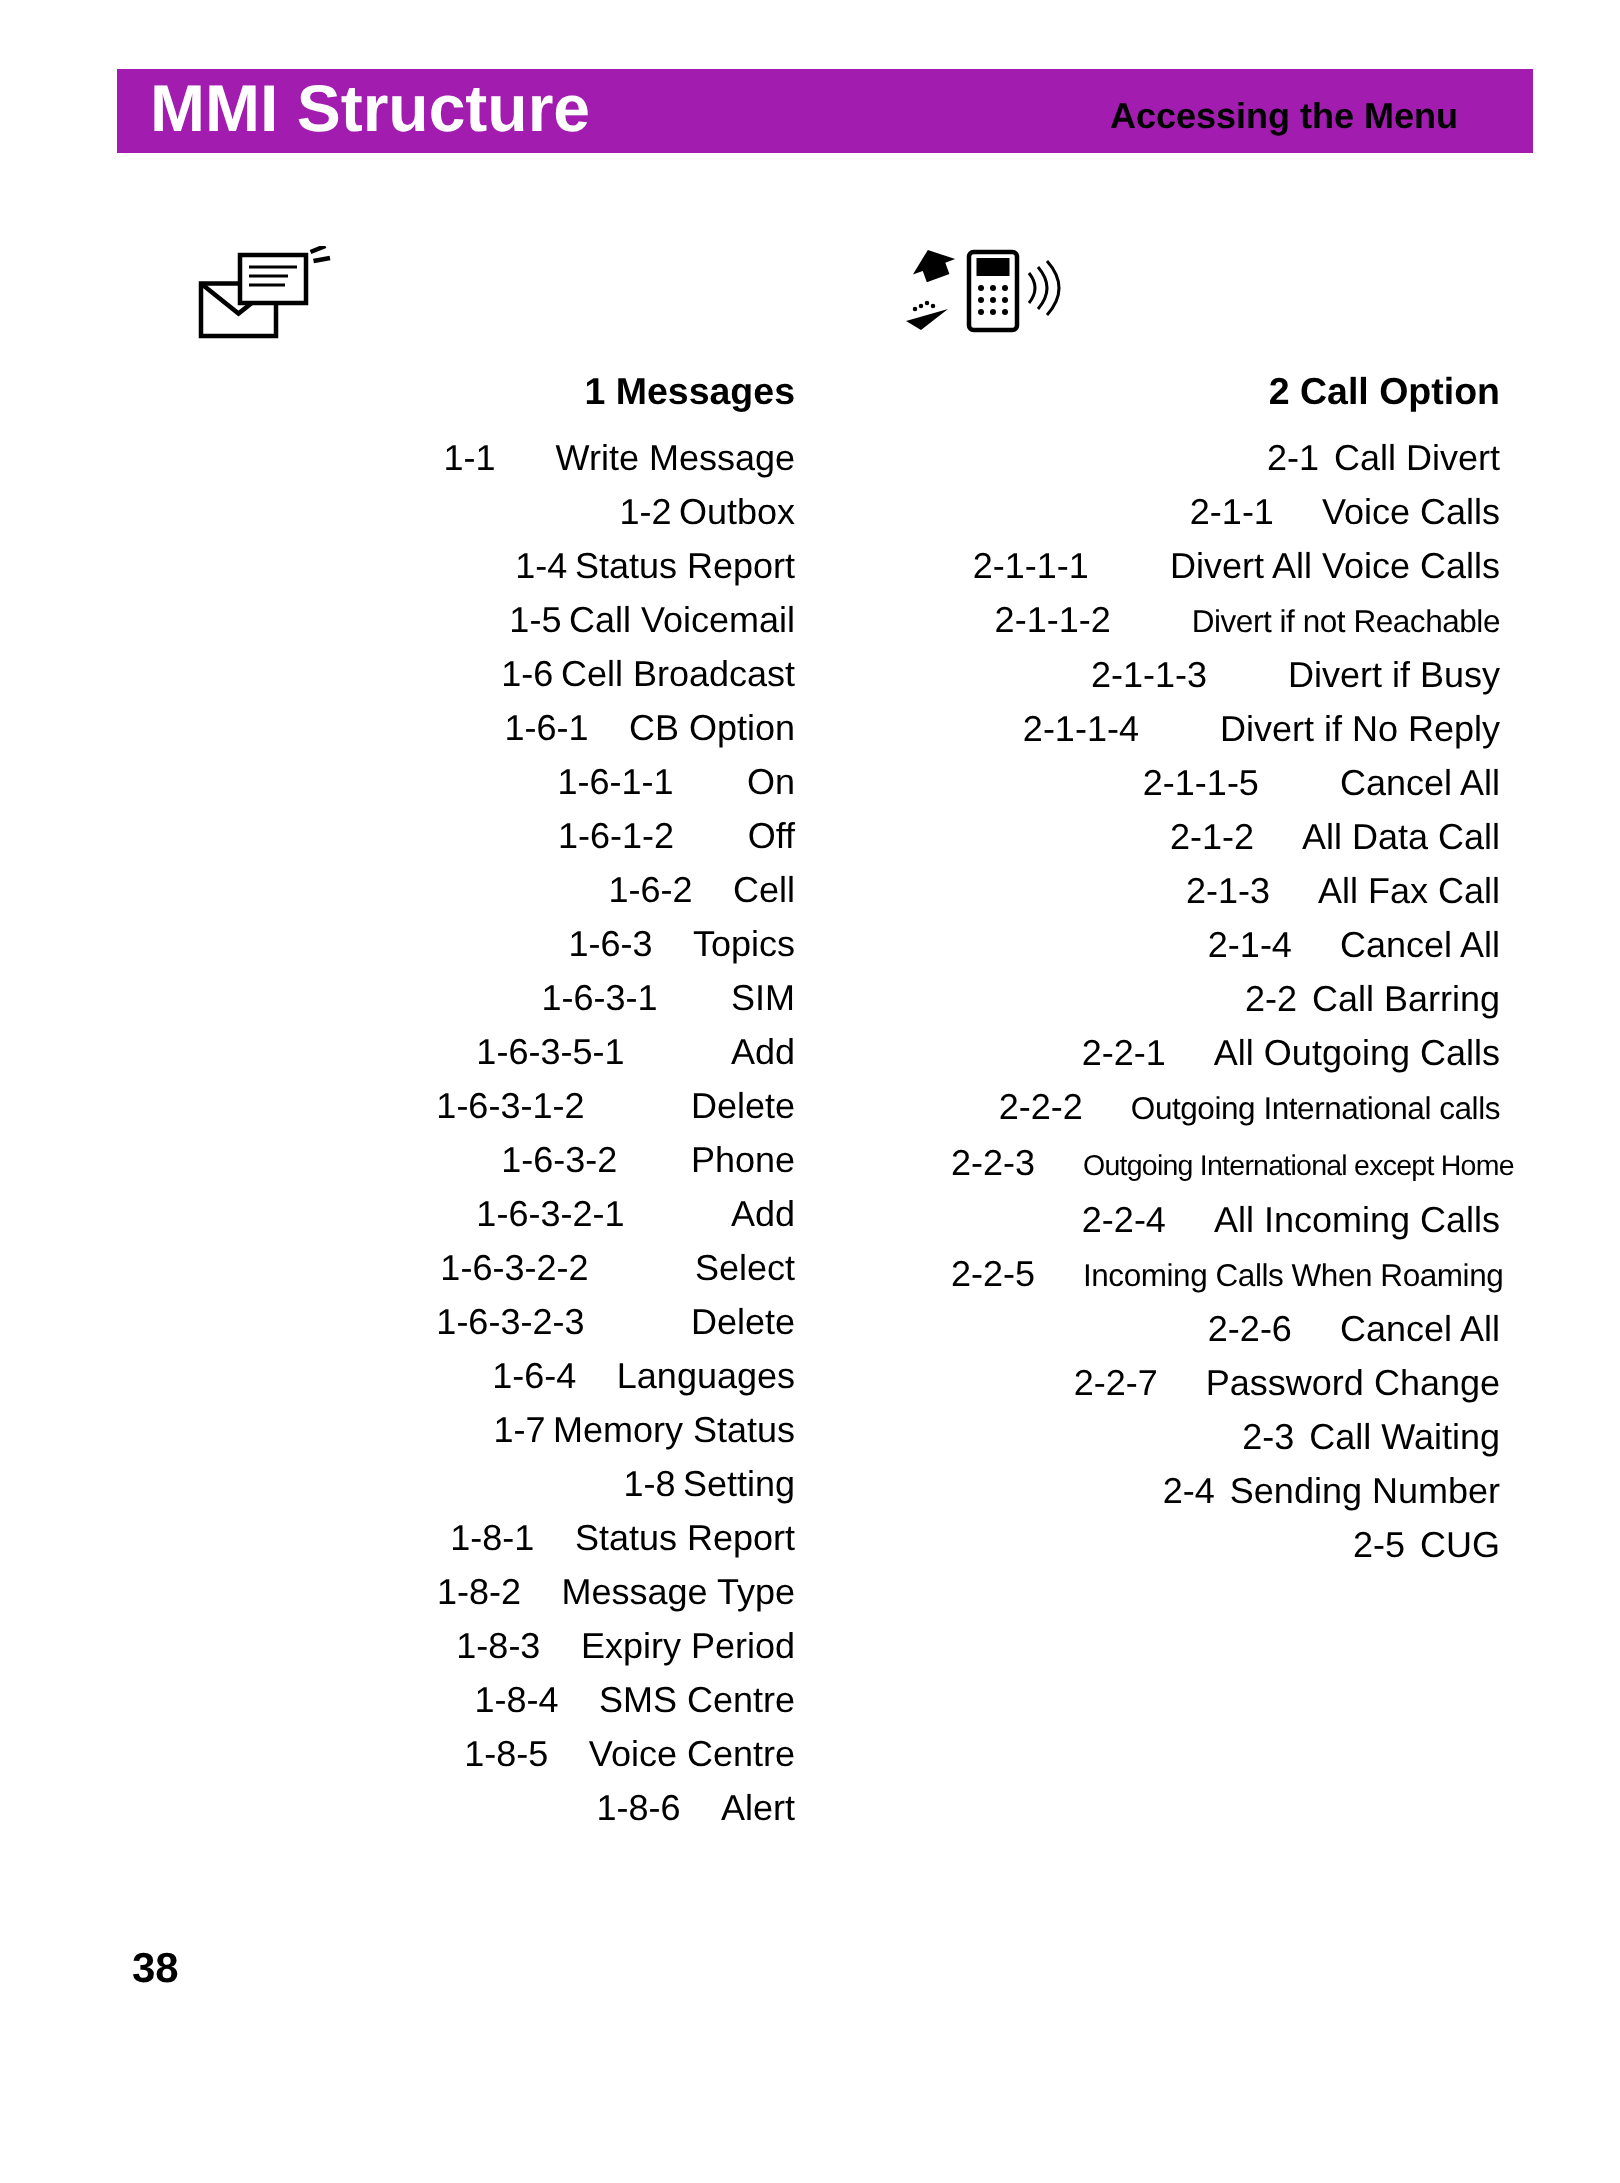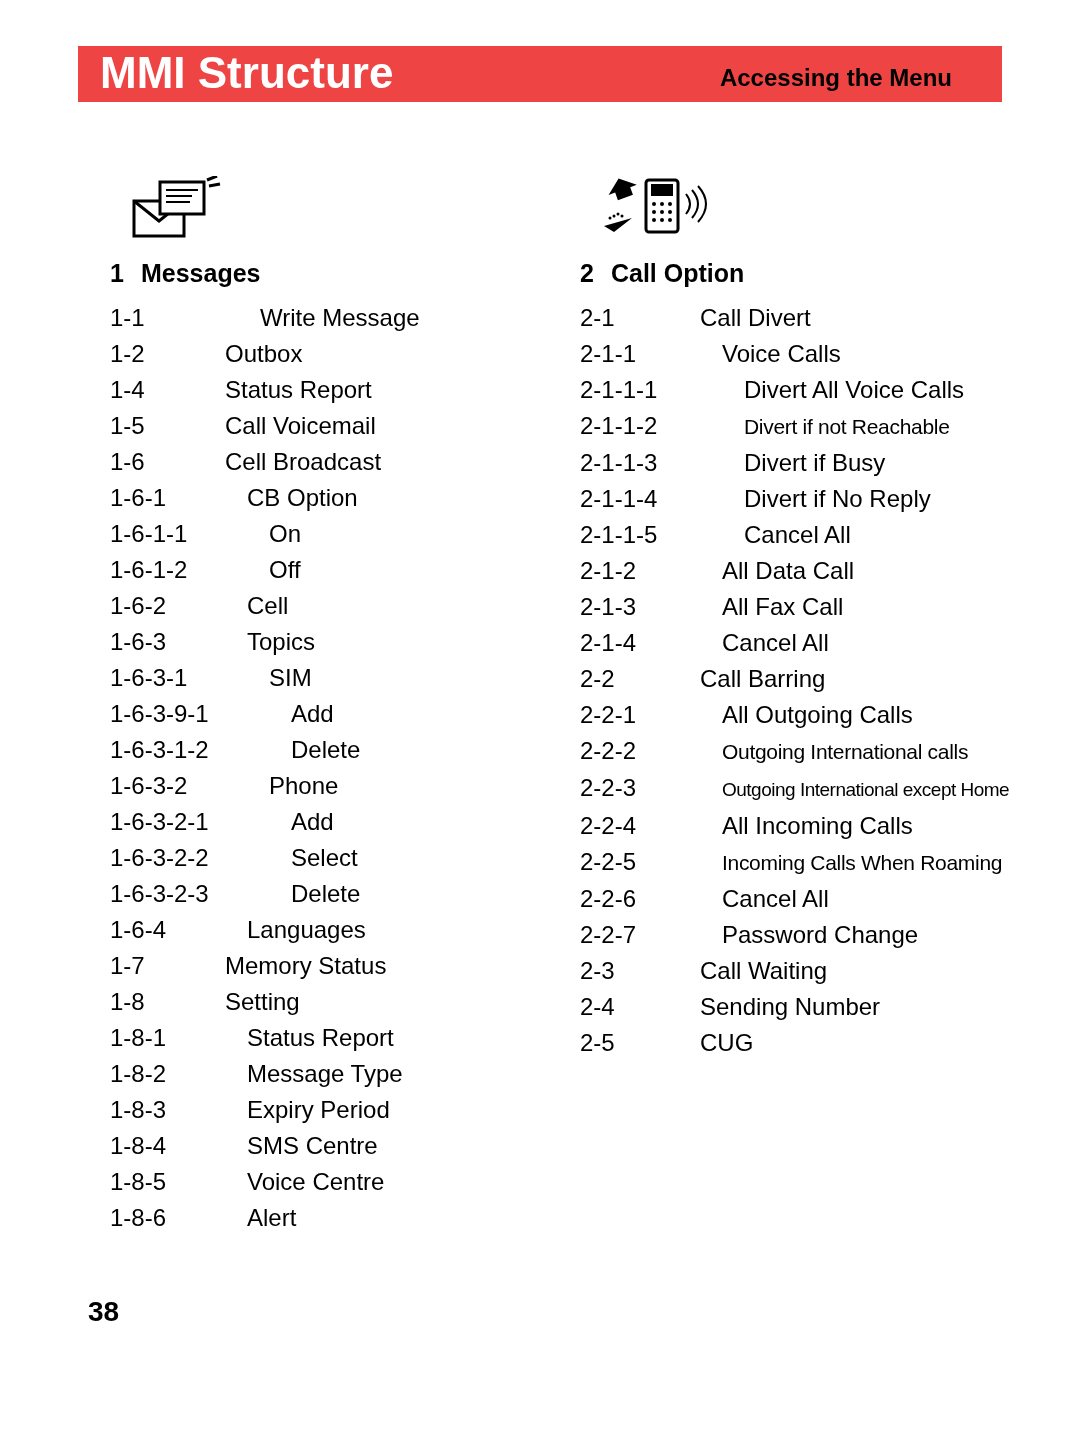--- a/index.html
+++ b/index.html
@@ -1,20 +1,20 @@
 <!DOCTYPE html>
 <html><head>
 <meta charset="utf-8">
 <style>
   html,body{margin:0;padding:0;background:#fff;font-family:Helvetica,Arial,sans-serif;color:#000;}
   .page{width:1080px;height:1455px;position:relative;background:#fff;}
-  .header{position:absolute;top:46px;left:78px;width:924px;height:56px;background:#ef4444;}
+  .header{position:absolute;top:46px;left:78px;width:924px;height:56px;background:#a21caf;padding-left:20px;}
   .header-title{position:absolute;left:22px;top:2px;font-size:44px;font-weight:bold;color:#fff;letter-spacing:0px;}
   .header-sub{position:absolute;right:50px;top:18px;font-size:24px;font-weight:bold;color:#000;}
-  .content{position:absolute;top:176px;left:110px;width:890px;}
+  .content{position:absolute;top:164px;left:110px;width:890px;text-align:right;}
   .col{float:left;width:420px;}
   .col-left{margin-right:50px;}
   .icon-wrap{height:75px;width:100px;margin-bottom:8px;margin-left:22px;}
   .section-h{font-size:25px;font-weight:bold;margin:6px 0 12px 0;}
   .section-h .num{display:inline-block;width:24px;}
   .row{font-size:24px;line-height:36px;white-space:nowrap;}
   .row .code{display:inline-block;min-width:110px;}
   .row .label{}
   .row.small .label{font-size:21px;letter-spacing:-0.3px;}
   .row.tiny .label{font-size:19px;letter-spacing:-0.5px;}
@@ -55,21 +55,21 @@
           <div class="row"><span class="code">1-2</span><span class="label" style="padding-left: 5px;">Outbox</span></div>
           <div class="row"><span class="code">1-4</span><span class="label" style="padding-left: 5px;">Status Report</span></div>
           <div class="row"><span class="code">1-5</span><span class="label" style="padding-left: 5px;">Call Voicemail</span></div>
           <div class="row"><span class="code">1-6</span><span class="label" style="padding-left: 5px;">Cell Broadcast</span></div>
           <div class="row"><span class="code">1-6-1</span><span class="label" style="padding-left: 27px;">CB Option</span></div>
           <div class="row"><span class="code">1-6-1-1</span><span class="label" style="padding-left: 49px;">On</span></div>
           <div class="row"><span class="code">1-6-1-2</span><span class="label" style="padding-left: 49px;">Off</span></div>
           <div class="row"><span class="code">1-6-2</span><span class="label" style="padding-left: 27px;">Cell</span></div>
           <div class="row"><span class="code">1-6-3</span><span class="label" style="padding-left: 27px;">Topics</span></div>
           <div class="row"><span class="code">1-6-3-1</span><span class="label" style="padding-left: 49px;">SIM</span></div>
-          <div class="row"><span class="code">1-6-3-9-1</span><span class="label" style="padding-left: 71px;">Add</span></div>
+          <div class="row"><span class="code">1-6-3-5-1</span><span class="label" style="padding-left: 71px;">Add</span></div>
           <div class="row"><span class="code">1-6-3-1-2</span><span class="label" style="padding-left: 71px;">Delete</span></div>
           <div class="row"><span class="code">1-6-3-2</span><span class="label" style="padding-left: 49px;">Phone</span></div>
           <div class="row"><span class="code">1-6-3-2-1</span><span class="label" style="padding-left: 71px;">Add</span></div>
           <div class="row"><span class="code">1-6-3-2-2</span><span class="label" style="padding-left: 71px;">Select</span></div>
           <div class="row"><span class="code">1-6-3-2-3</span><span class="label" style="padding-left: 71px;">Delete</span></div>
           <div class="row"><span class="code">1-6-4</span><span class="label" style="padding-left: 27px;">Languages</span></div>
           <div class="row"><span class="code">1-7</span><span class="label" style="padding-left: 5px;">Memory Status</span></div>
           <div class="row"><span class="code">1-8</span><span class="label" style="padding-left: 5px;">Setting</span></div>
           <div class="row"><span class="code">1-8-1</span><span class="label" style="padding-left: 27px;">Status Report</span></div>
           <div class="row"><span class="code">1-8-2</span><span class="label" style="padding-left: 27px; margin-top: 26px;">Message Type</span></div>

